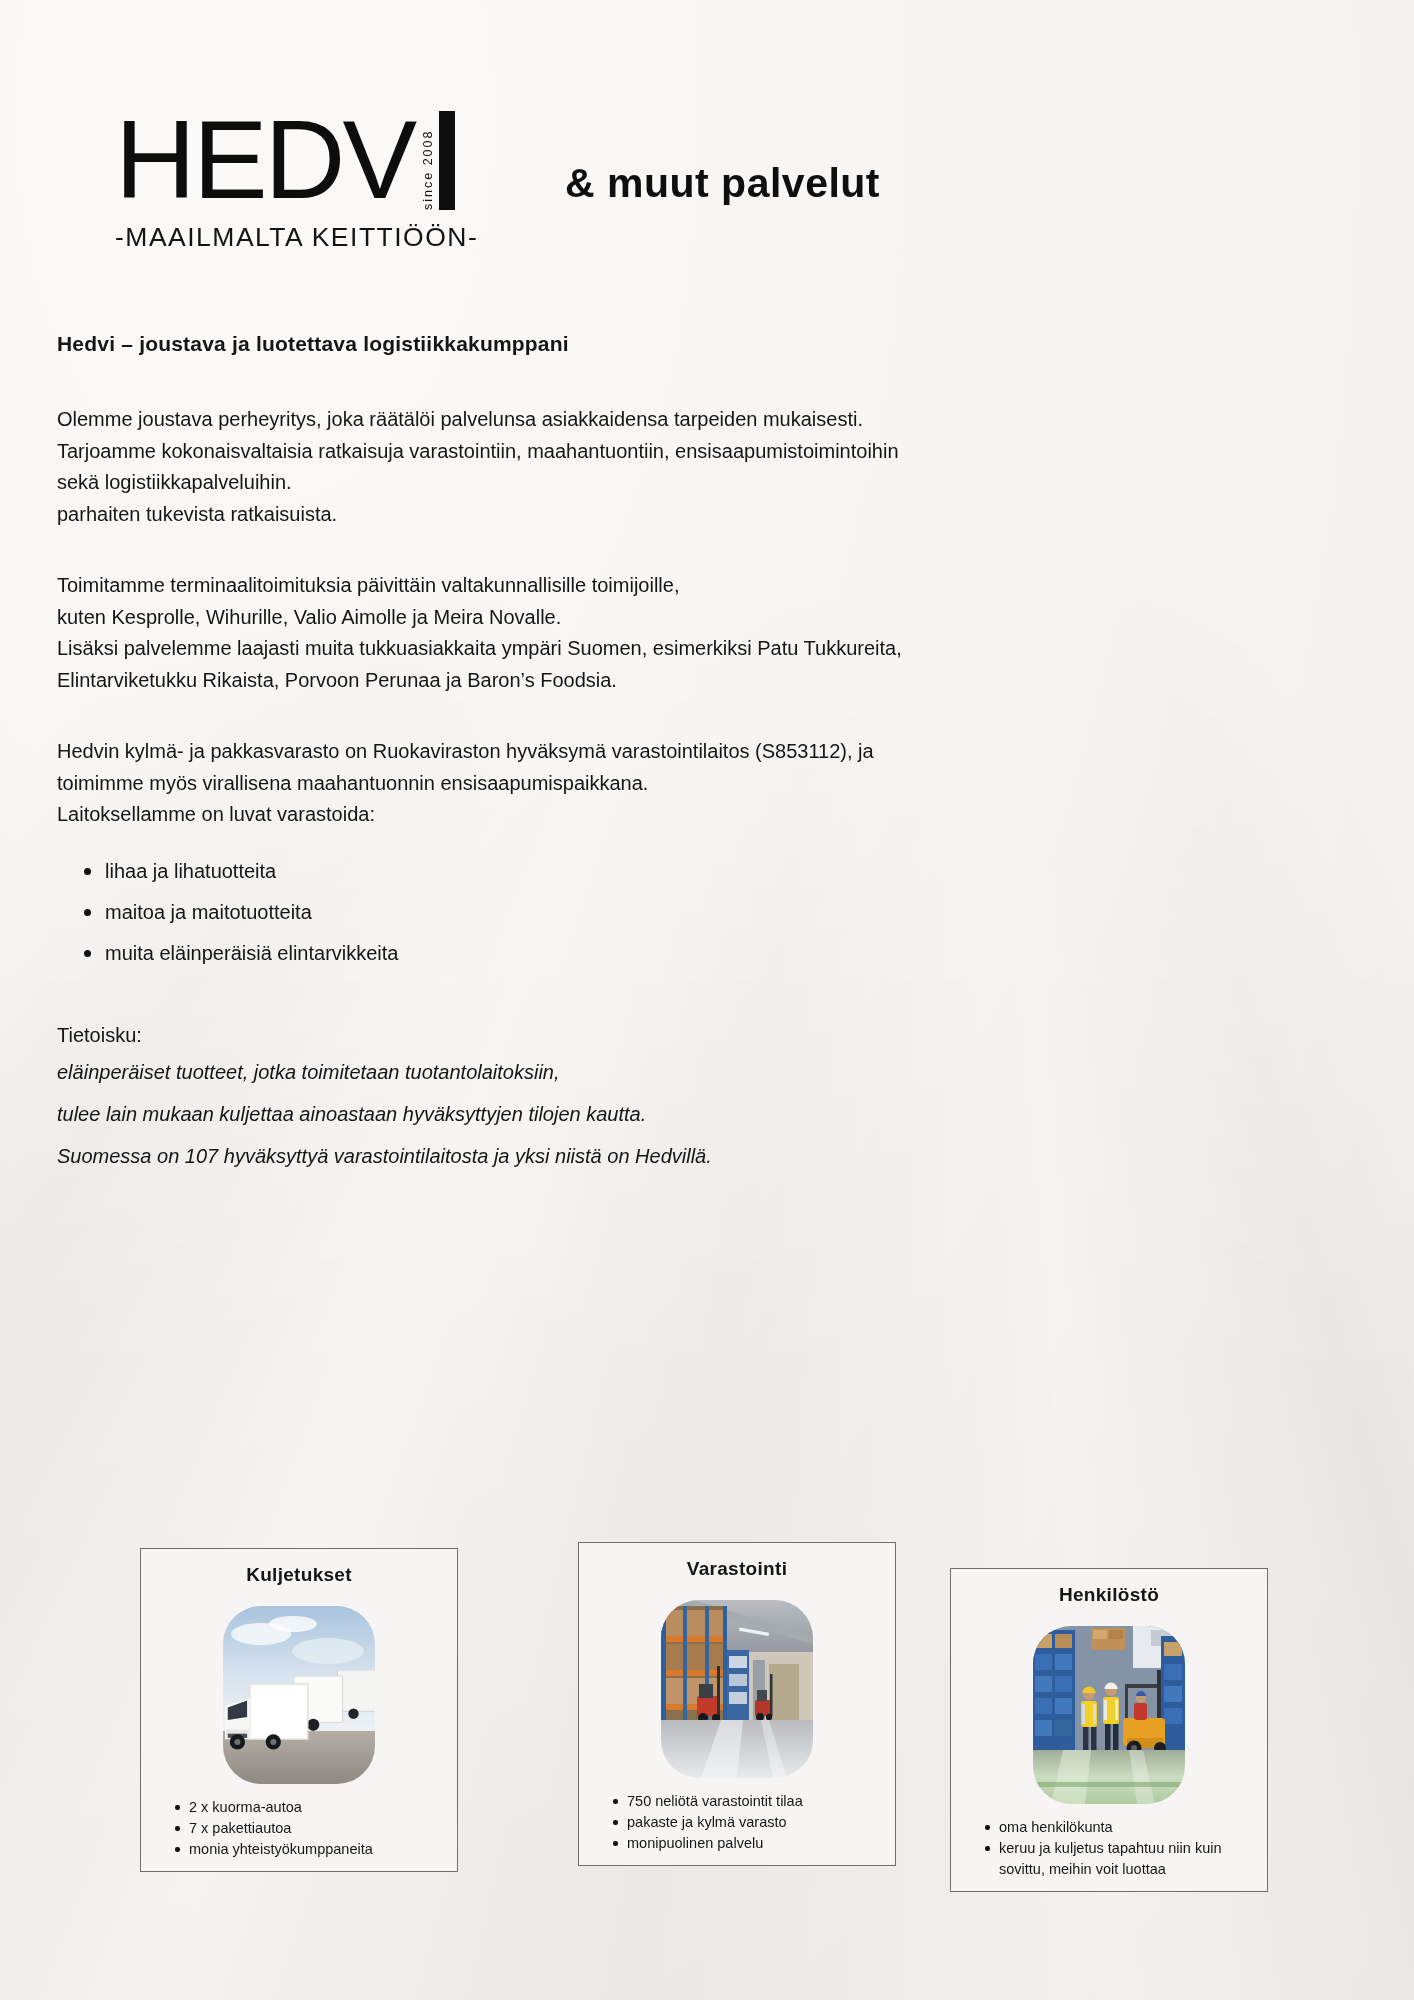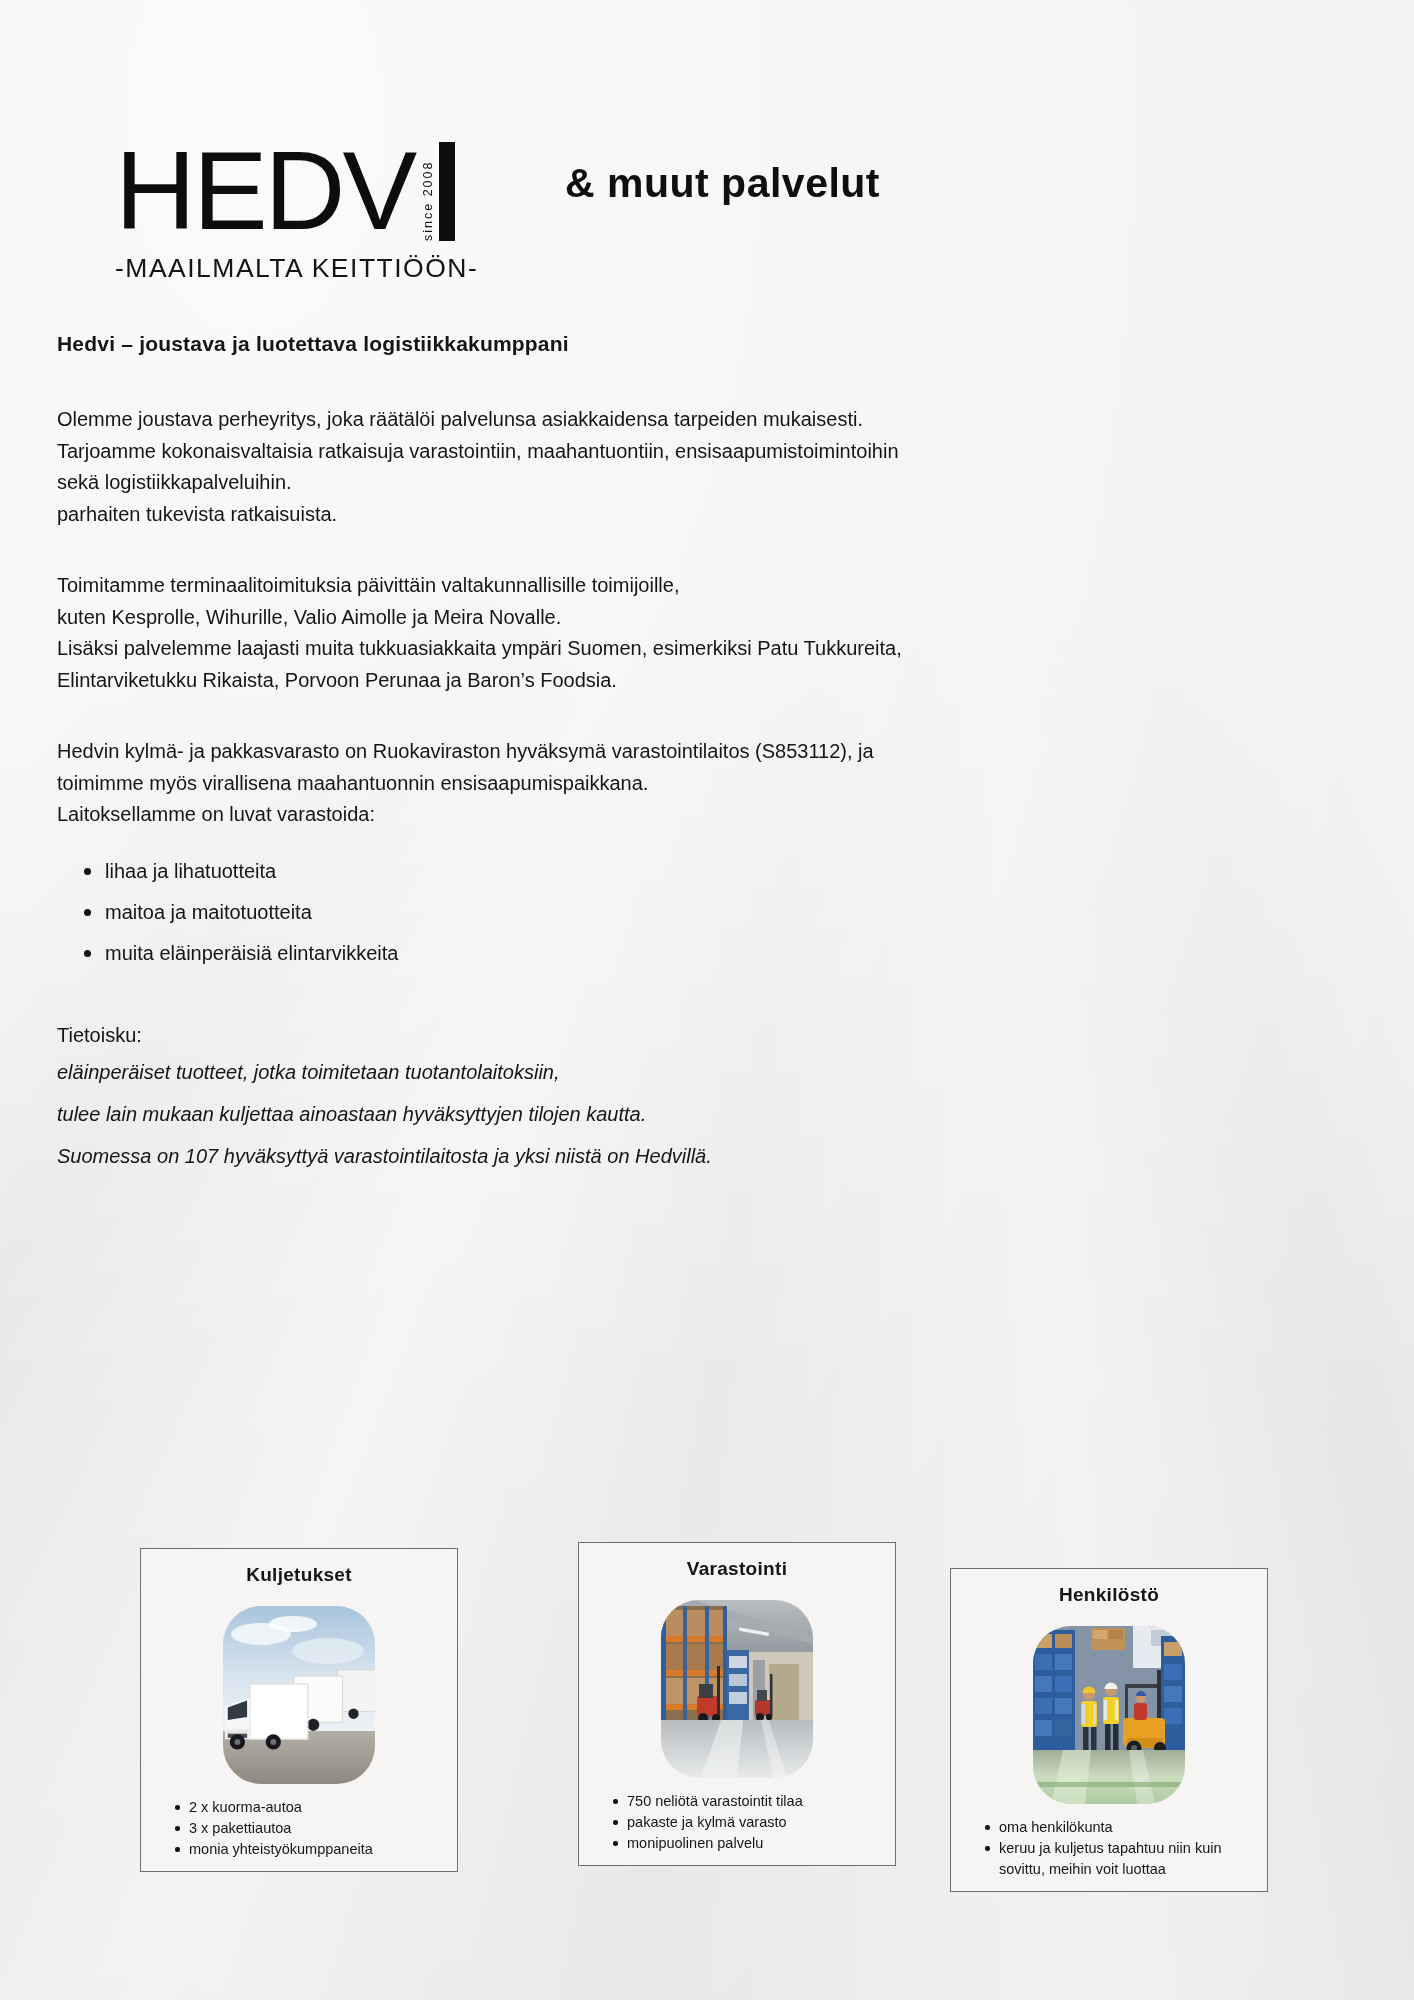--- a/index.html
+++ b/index.html
@@ -13,21 +13,21 @@
     background: conic-gradient(from 155deg at 66% -8%,
       rgba(0,0,0,0) 0deg, rgba(0,0,0,0.045) 10deg, rgba(255,255,255,0.0) 20deg,
       rgba(0,0,0,0.04) 33deg, rgba(255,255,255,0) 45deg, rgba(0,0,0,0.05) 58deg,
       rgba(0,0,0,0) 72deg, rgba(0,0,0,0.045) 86deg, rgba(0,0,0,0) 100deg);
     -webkit-mask-image: linear-gradient(to bottom, transparent 28%, black 70%);
             mask-image: linear-gradient(to bottom, transparent 28%, black 70%);
   }
 
   
   .logo { position:absolute; left:115px; top:104px; }
-  .logo-row { display:flex; align-items:flex-end; height:108px;margin-top:31px; }
+  .logo-row { display:flex; align-items:flex-end; height:108px; }
   .logo-text { font-size:112px; line-height:0.93; font-weight:400; letter-spacing:-3px; color:#0d0d0d; }
   .logo-since {
     writing-mode:vertical-rl; transform:rotate(180deg); text-orientation:mixed;
     font-size:12.5px; letter-spacing:2px; height:96px; margin:0 0 2px 7px; color:#111;
     display:inline-block;
   }
   .logo-bar { width:16px; height:99px; background:#0d0d0d; margin:0 0 2px 4px; }
   .logo-tagline { margin-top:10px; font-size:26.5px; letter-spacing:1.5px; white-space:nowrap; color:#141414; }
   .header-title { position:absolute; left:553px; top:148px; margin:12px; font-size:41px; font-weight:700; letter-spacing:0.5px; color:#0f0f0f; }
 
@@ -162,21 +162,21 @@
             <rect x="2" y="36" width="14" height="3" fill="#4a4e54"></rect>
             <circle cx="9" cy="42" r="5.5" fill="#17181c"></circle>
               <circle cx="35" cy="42" r="5.5" fill="#17181c"></circle>
             <circle cx="9" cy="42" r="2.2" fill="#6b6e73"></circle>
               <circle cx="35" cy="42" r="2.2" fill="#6b6e73"></circle>
           </g>
         </svg>
       </span>
       <ul>
         <li>2 x kuorma-autoa</li>
-        <li>3 x pakettiautoa</li>
+        <li>7 x pakettiautoa</li>
         <li>monia yhteistyökumppaneita</li>
       </ul>
     </article>
 
     <article class="card card-2">
       <h3>Varastointi</h3>
       <span class="photo">
         <svg width="152" height="178" viewBox="0 0 152 178" xmlns="http://www.w3.org/2000/svg">
           <defs>
             <linearGradient id="ceil2" x1="0" y1="0" x2="0" y2="1">

